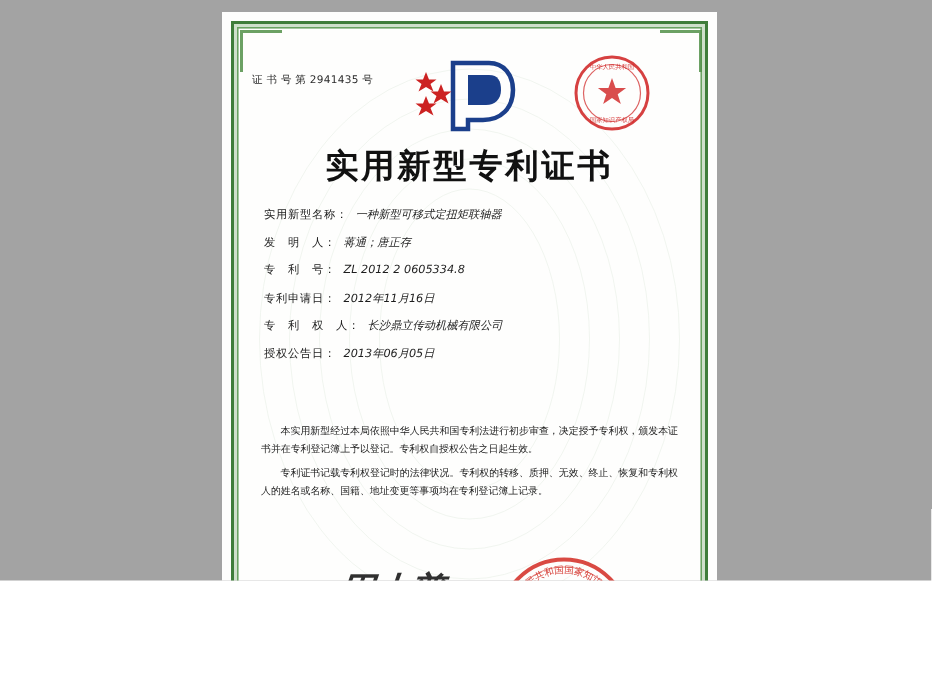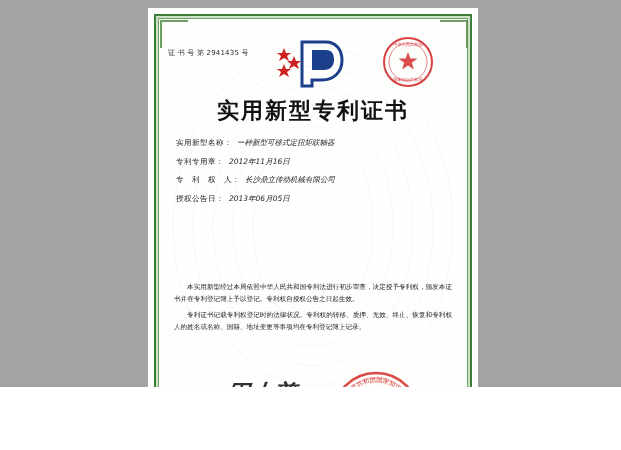--- a/index.html
+++ b/index.html
@@ -265,21 +265,29 @@
   </div>
 
   <div class="title">实用新型专利证书</div>
 
   <div class="fields">
     <div class="field-row">
       <span class="field-label">实用新型名称：</span>
       <span class="field-value">一种新型可移式定扭矩联轴器</span>
     </div>
     <div class="field-row">
-      <span class="field-label">专利专用章：</span>
+      <span class="field-label">发　明　人：</span>
+      <span class="field-value">蒋通；唐正存</span>
+    </div>
+    <div class="field-row">
+      <span class="field-label">专　利　号：</span>
+      <span class="field-value">ZL 2012 2 0605334.8</span>
+    </div>
+    <div class="field-row">
+      <span class="field-label">专利申请日：</span>
       <span class="field-value">2012年11月16日</span>
     </div>
     <div class="field-row">
       <span class="field-label">专　利　权　人：</span>
       <span class="field-value">长沙鼎立传动机械有限公司</span>
     </div>
     <div class="field-row">
       <span class="field-label">授权公告日：</span>
       <span class="field-value">2013年06月05日</span>
     </div>

